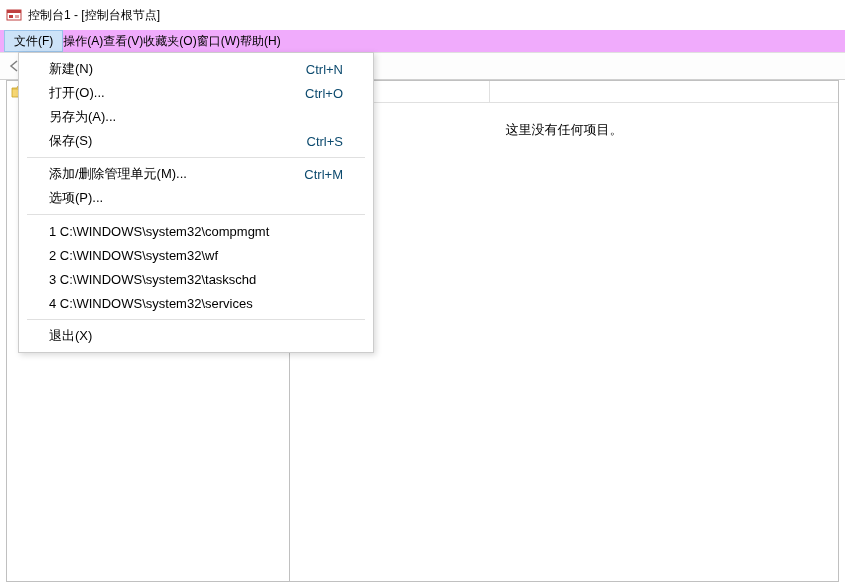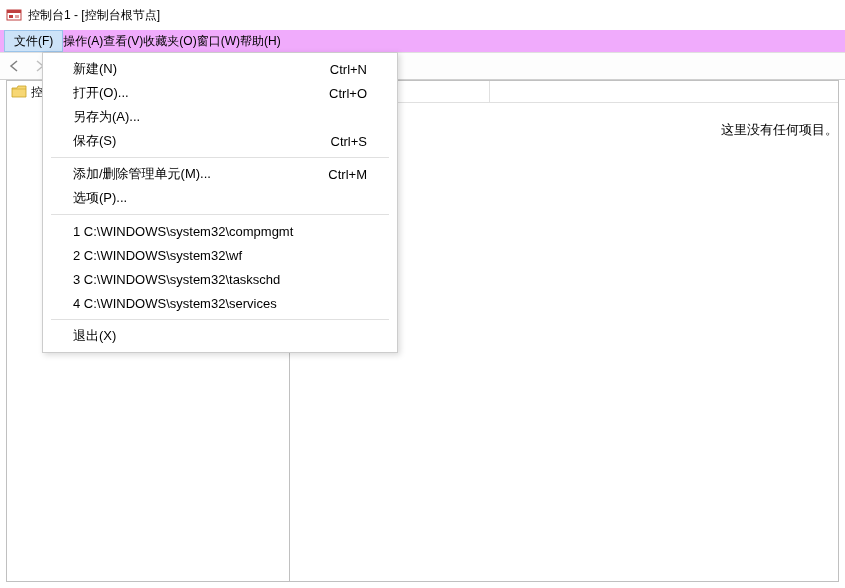--- a/index.html
+++ b/index.html
@@ -101,47 +101,47 @@
   .list-col {
     width: 200px;
     height: 100%;
     border-right: 1px solid #e0e0e0;
   }
   .empty-msg {
     position: absolute;
     top: 40px;
     left: 0;
     right: 0;
-    text-align: right;
+    text-align: center;
     font-size: 13px;
     color: #000;
   }
   
   .dropdown {
     position: absolute;
     top: 52px;
-    left: 42px;
+    left: 18px;
     width: 356px;
     background: #ffffff;
     border: 1px solid #cccccc;
     box-shadow: 2px 2px 6px rgba(0,0,0,0.15);
     padding: 4px 0;
     z-index: 100;
   }
   .dd-item {
     height: 24px;
     display: flex;
     align-items: center;
     padding: 0 30px 0 30px;
     font-size: 13px;
     color: #000;
     cursor: default;
   }
   .dd-label { flex: 1; text-align: left; }
-  .dd-shortcut { color: #000000; margin-left: 20px; }
+  .dd-shortcut { color: #0c4a6e; margin-left: 20px; }
   .dd-sep {
     height: 1px;
     background: #e0e0e0;
     margin: 4px 8px;
   }
 </style>
 </head>
 <body>
 
 <div class="titlebar">

